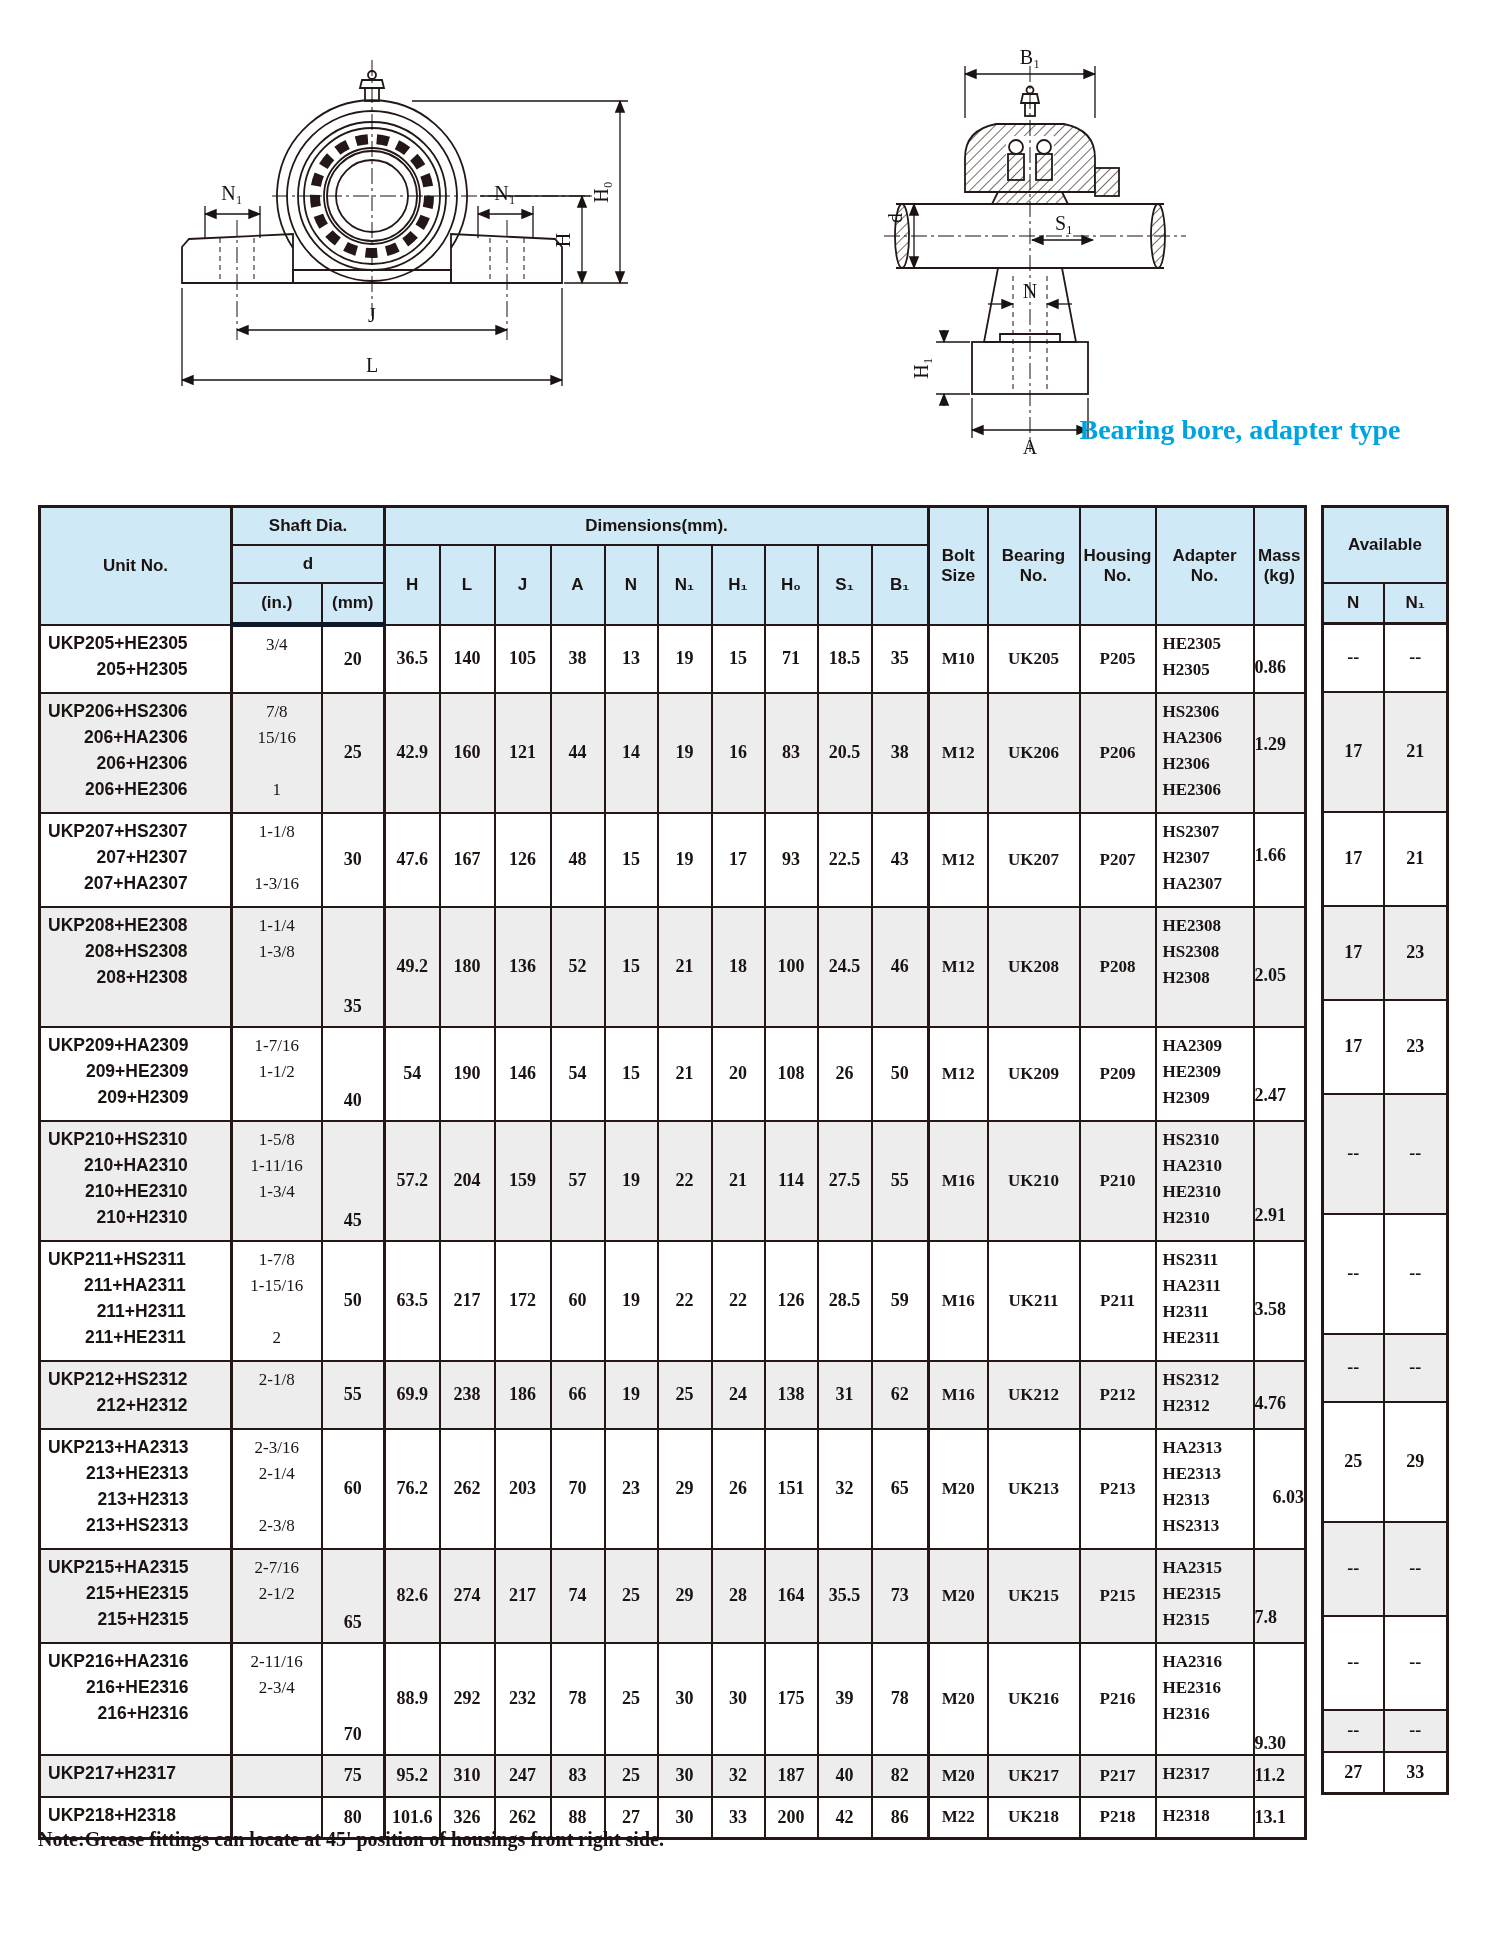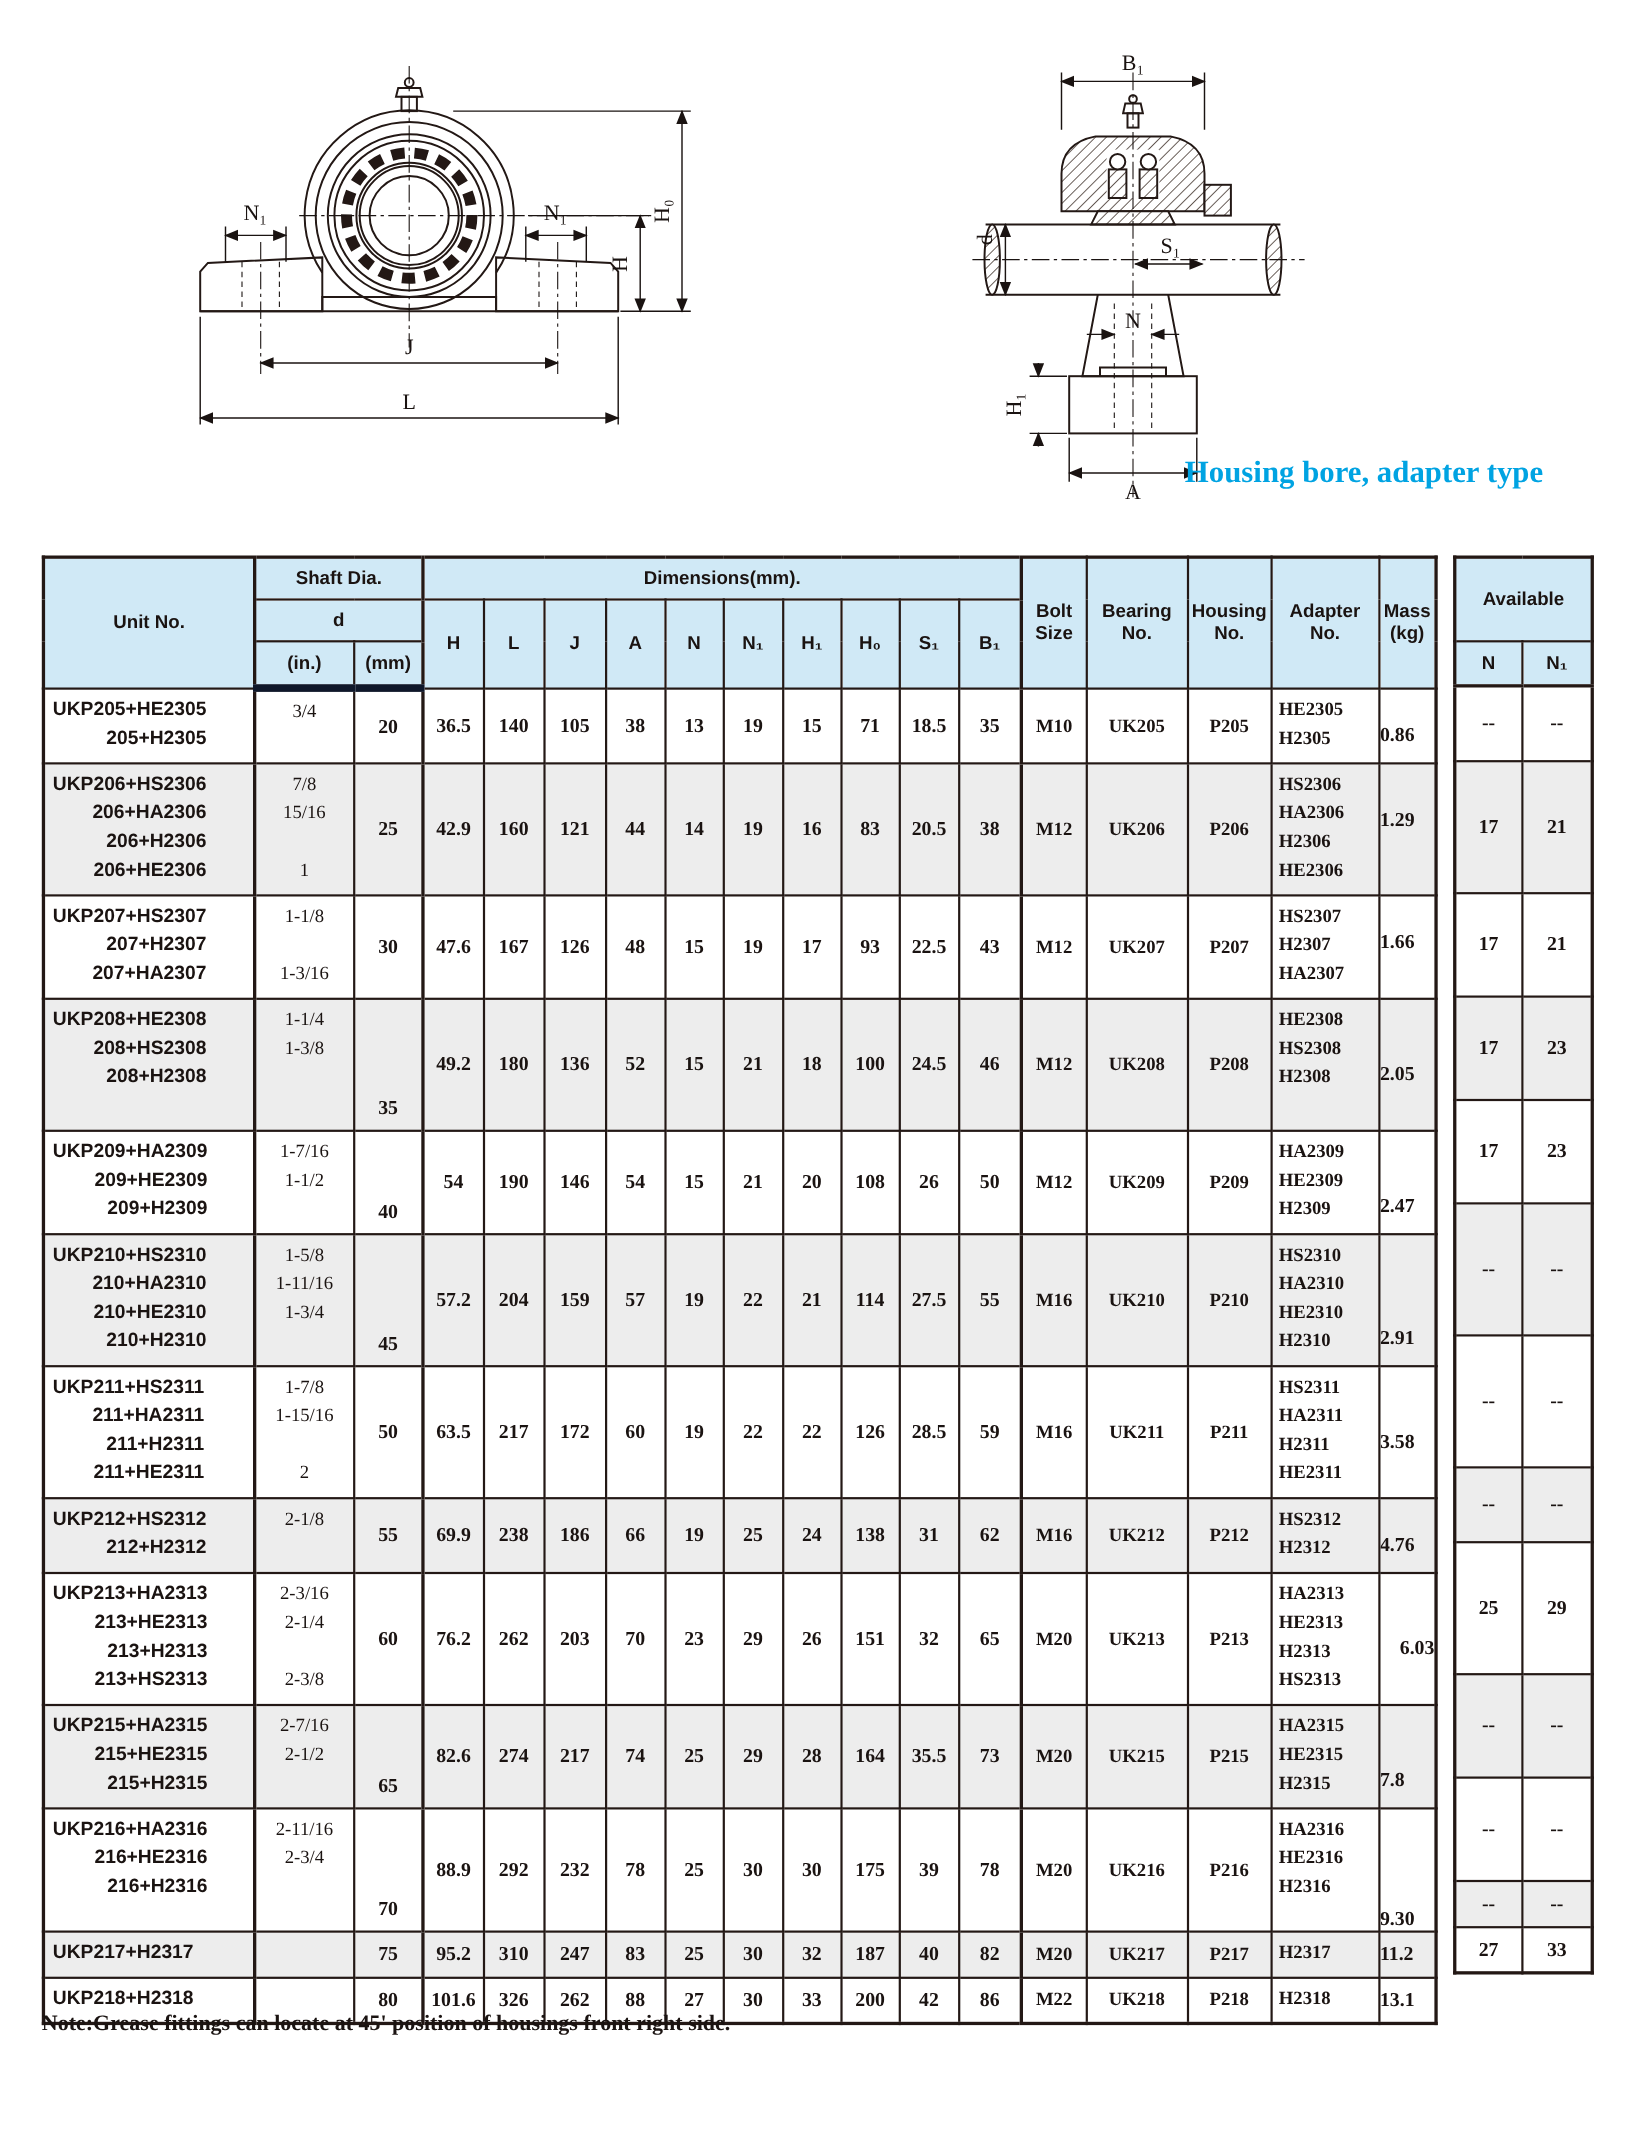--- a/index.html
+++ b/index.html
@@ -17,21 +17,21 @@
     line-height:31px;
   }
   .caption .l1{font-size:30px;}
   .caption .l2{font-size:28px;}
   .tablewrap{position:absolute;left:38px;top:505px;display:flex;align-items:flex-start;gap:14px;}
   table{border-collapse:collapse;table-layout:fixed;border:3px solid #231815;}
   th,td{border:2px solid #231815;padding:0;overflow:hidden;}
   thead th{background:#d0e9f6;font-size:17px;font-weight:bold;text-align:center;}
   tr.h1 th{height:36px;}
   tr.h2 th{height:36px;}
-  tr.h3 th{height:38px;border-bottom:7px solid #0f172a;}
+  tr.h3 th{height:38px;border-bottom:5px solid #0f172a;}
   tr.ha1 th{height:74px;}
   tr.ha2 th{height:38px;border-bottom:3px solid #231815;}
   .bR{border-right:3px solid #231815;}
   tr.alt td{background:#ededed;}
   td.unit{font-weight:bold;font-size:17.5px;text-align:left;padding:4px 2px 2px 7px;vertical-align:top;line-height:26px;white-space:nowrap;}
   .uw{display:inline-block;}
   .uw div{white-space:nowrap;}
   .uw .l0{text-align:left;}
   .uw .ln{text-align:right;}
   td.incol{font-family:"Liberation Serif","DejaVu Serif",serif;font-size:17px;vertical-align:top;text-align:center;padding-top:5px;line-height:26px;}
@@ -183,21 +183,21 @@
   </g>
   <text x="150" y="22" text-anchor="middle">B₁</text>
   <text x="184" y="188" text-anchor="middle">S₁</text>
   <text transform="rotate(-90 22 176)" x="22" y="176" text-anchor="middle">d</text>
   <text x="150" y="256" text-anchor="middle">N</text>
   <text transform="rotate(-90 48 326)" x="48" y="326" text-anchor="middle">H₁</text>
   <text x="150" y="412" text-anchor="middle">A</text>
 </svg>
 
 <div class="caption" id="captionBox" style="color: rgb(0, 163, 226);">
-  <div class="l2">Housing bore, adapter type</div>
+  <div class="l2">Bearing bore, adapter type</div>
 </div>
 
 <div class="tablewrap">
   <table>
     <colgroup>
       <col style="width:192px">
         <col style="width:90px">
         <col style="width:63px">
       <col style="width:55px">
         <col style="width:55px">

